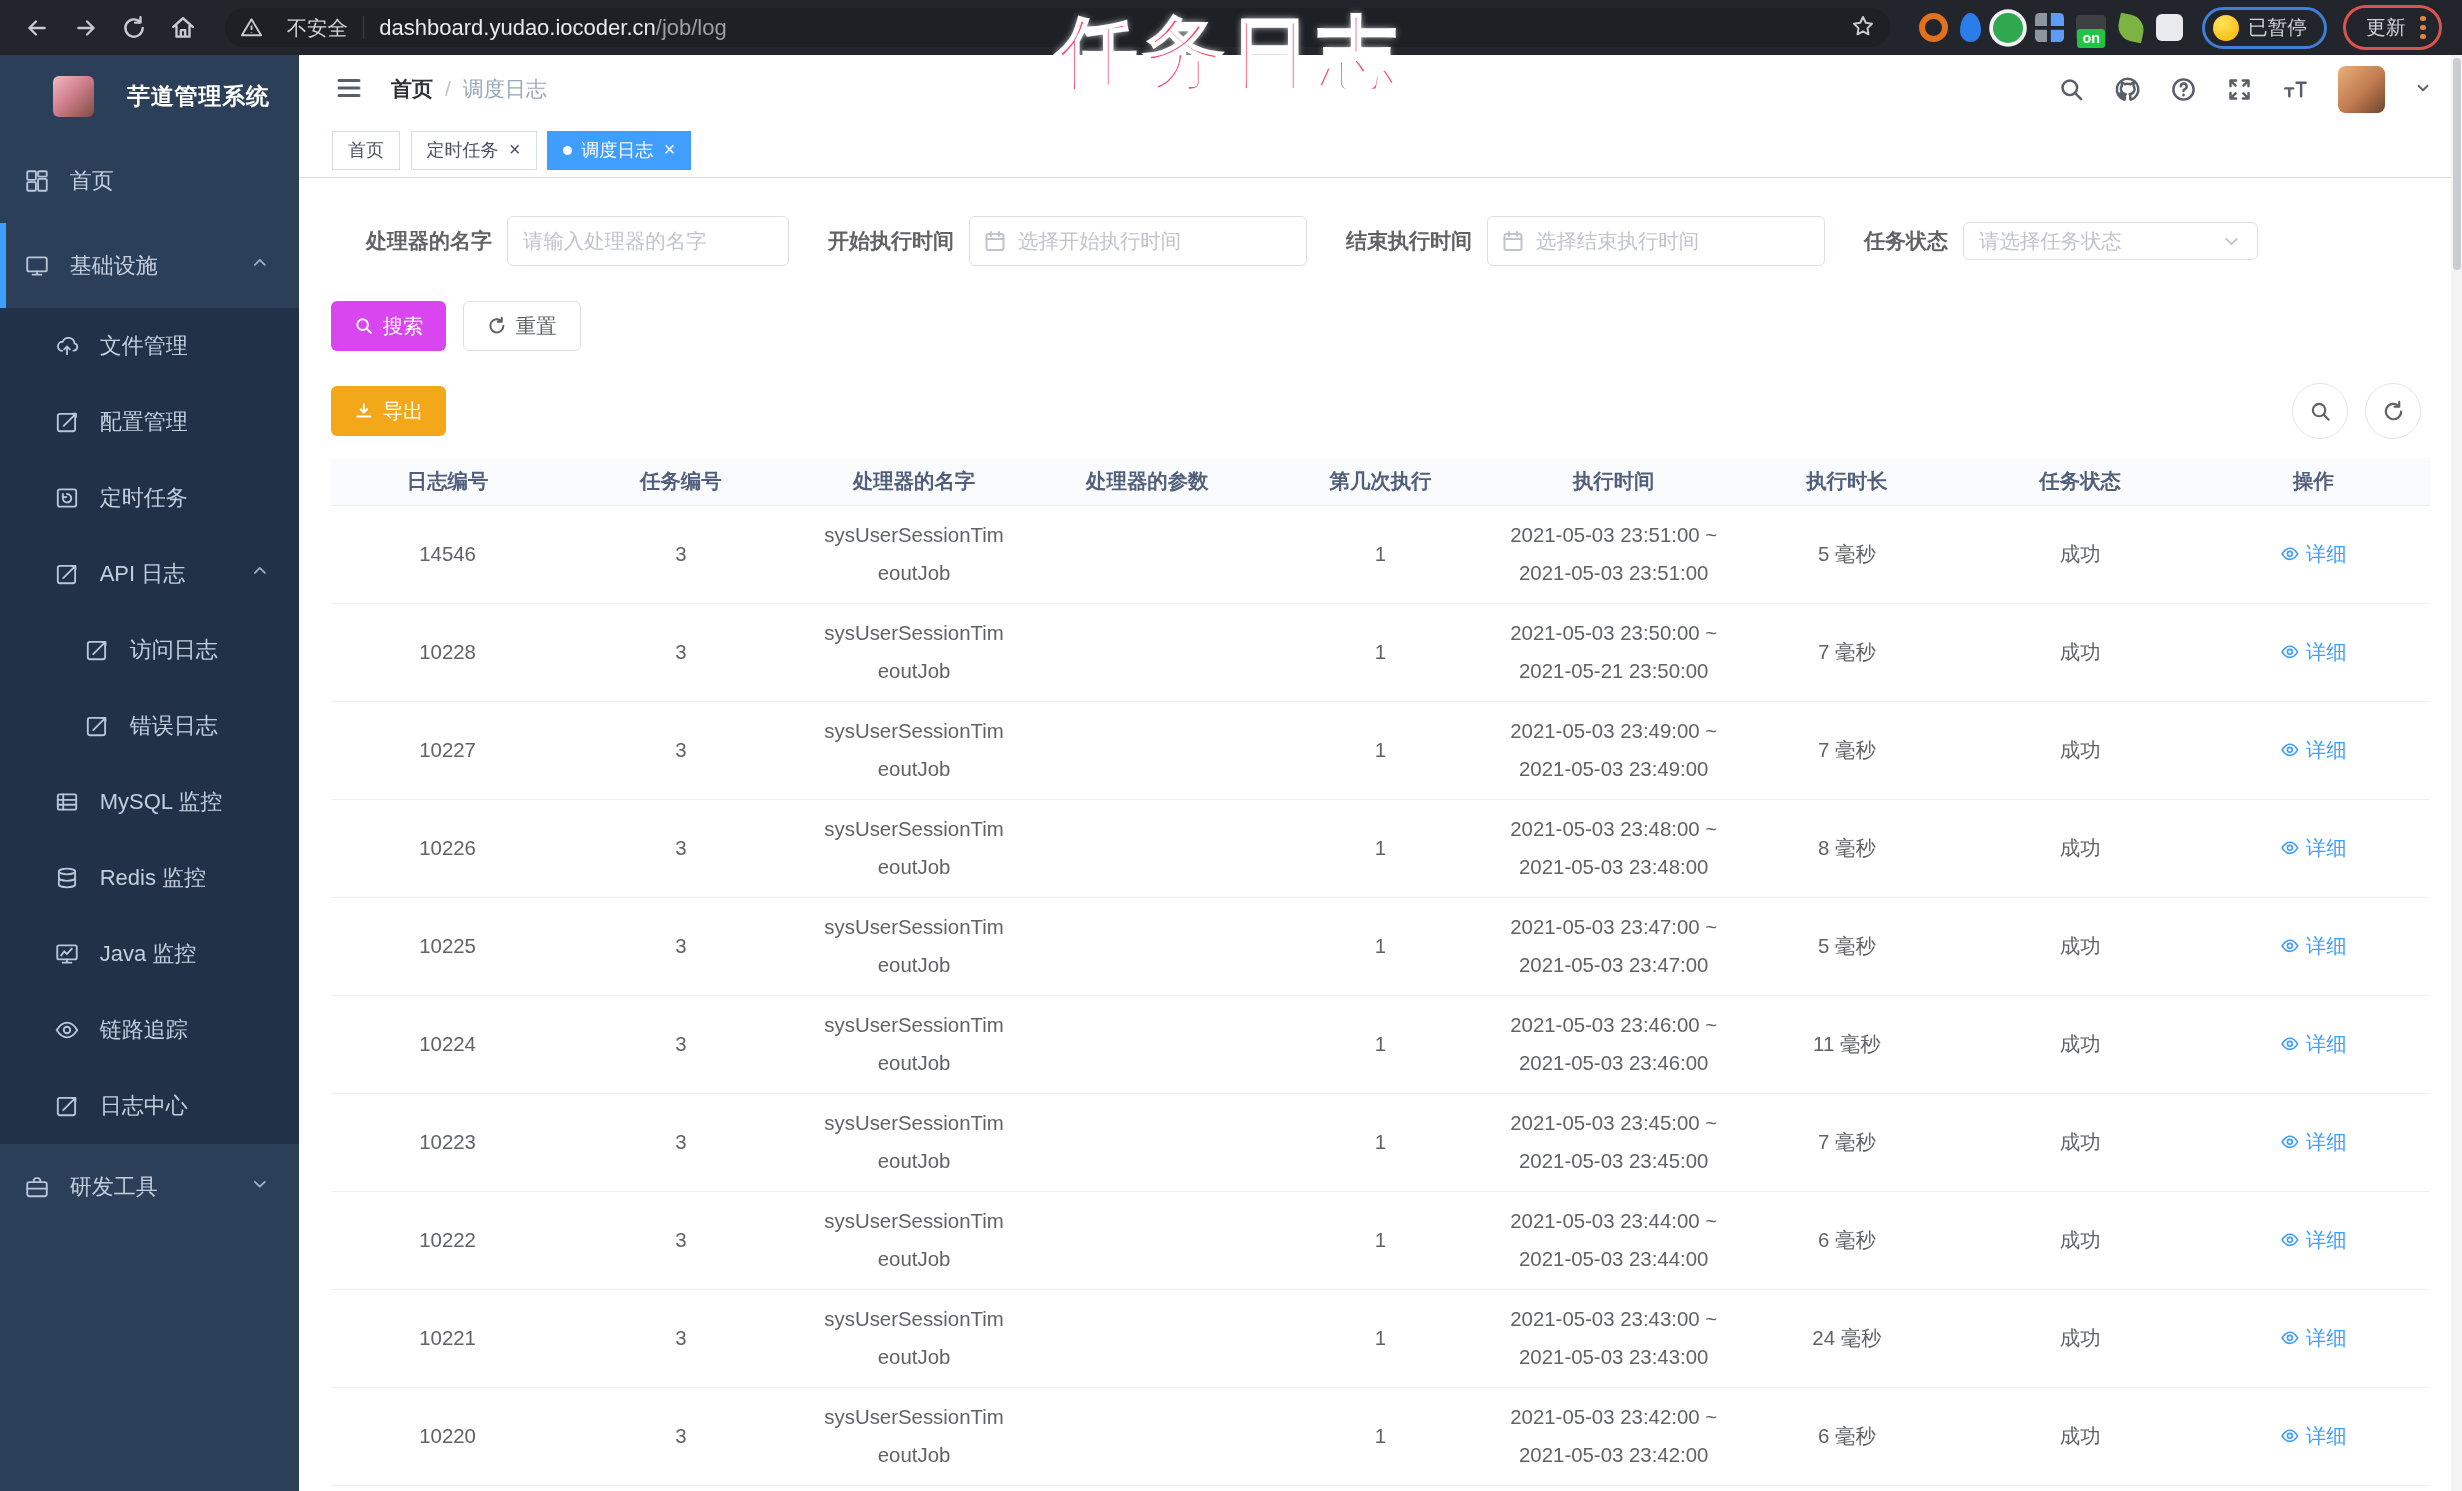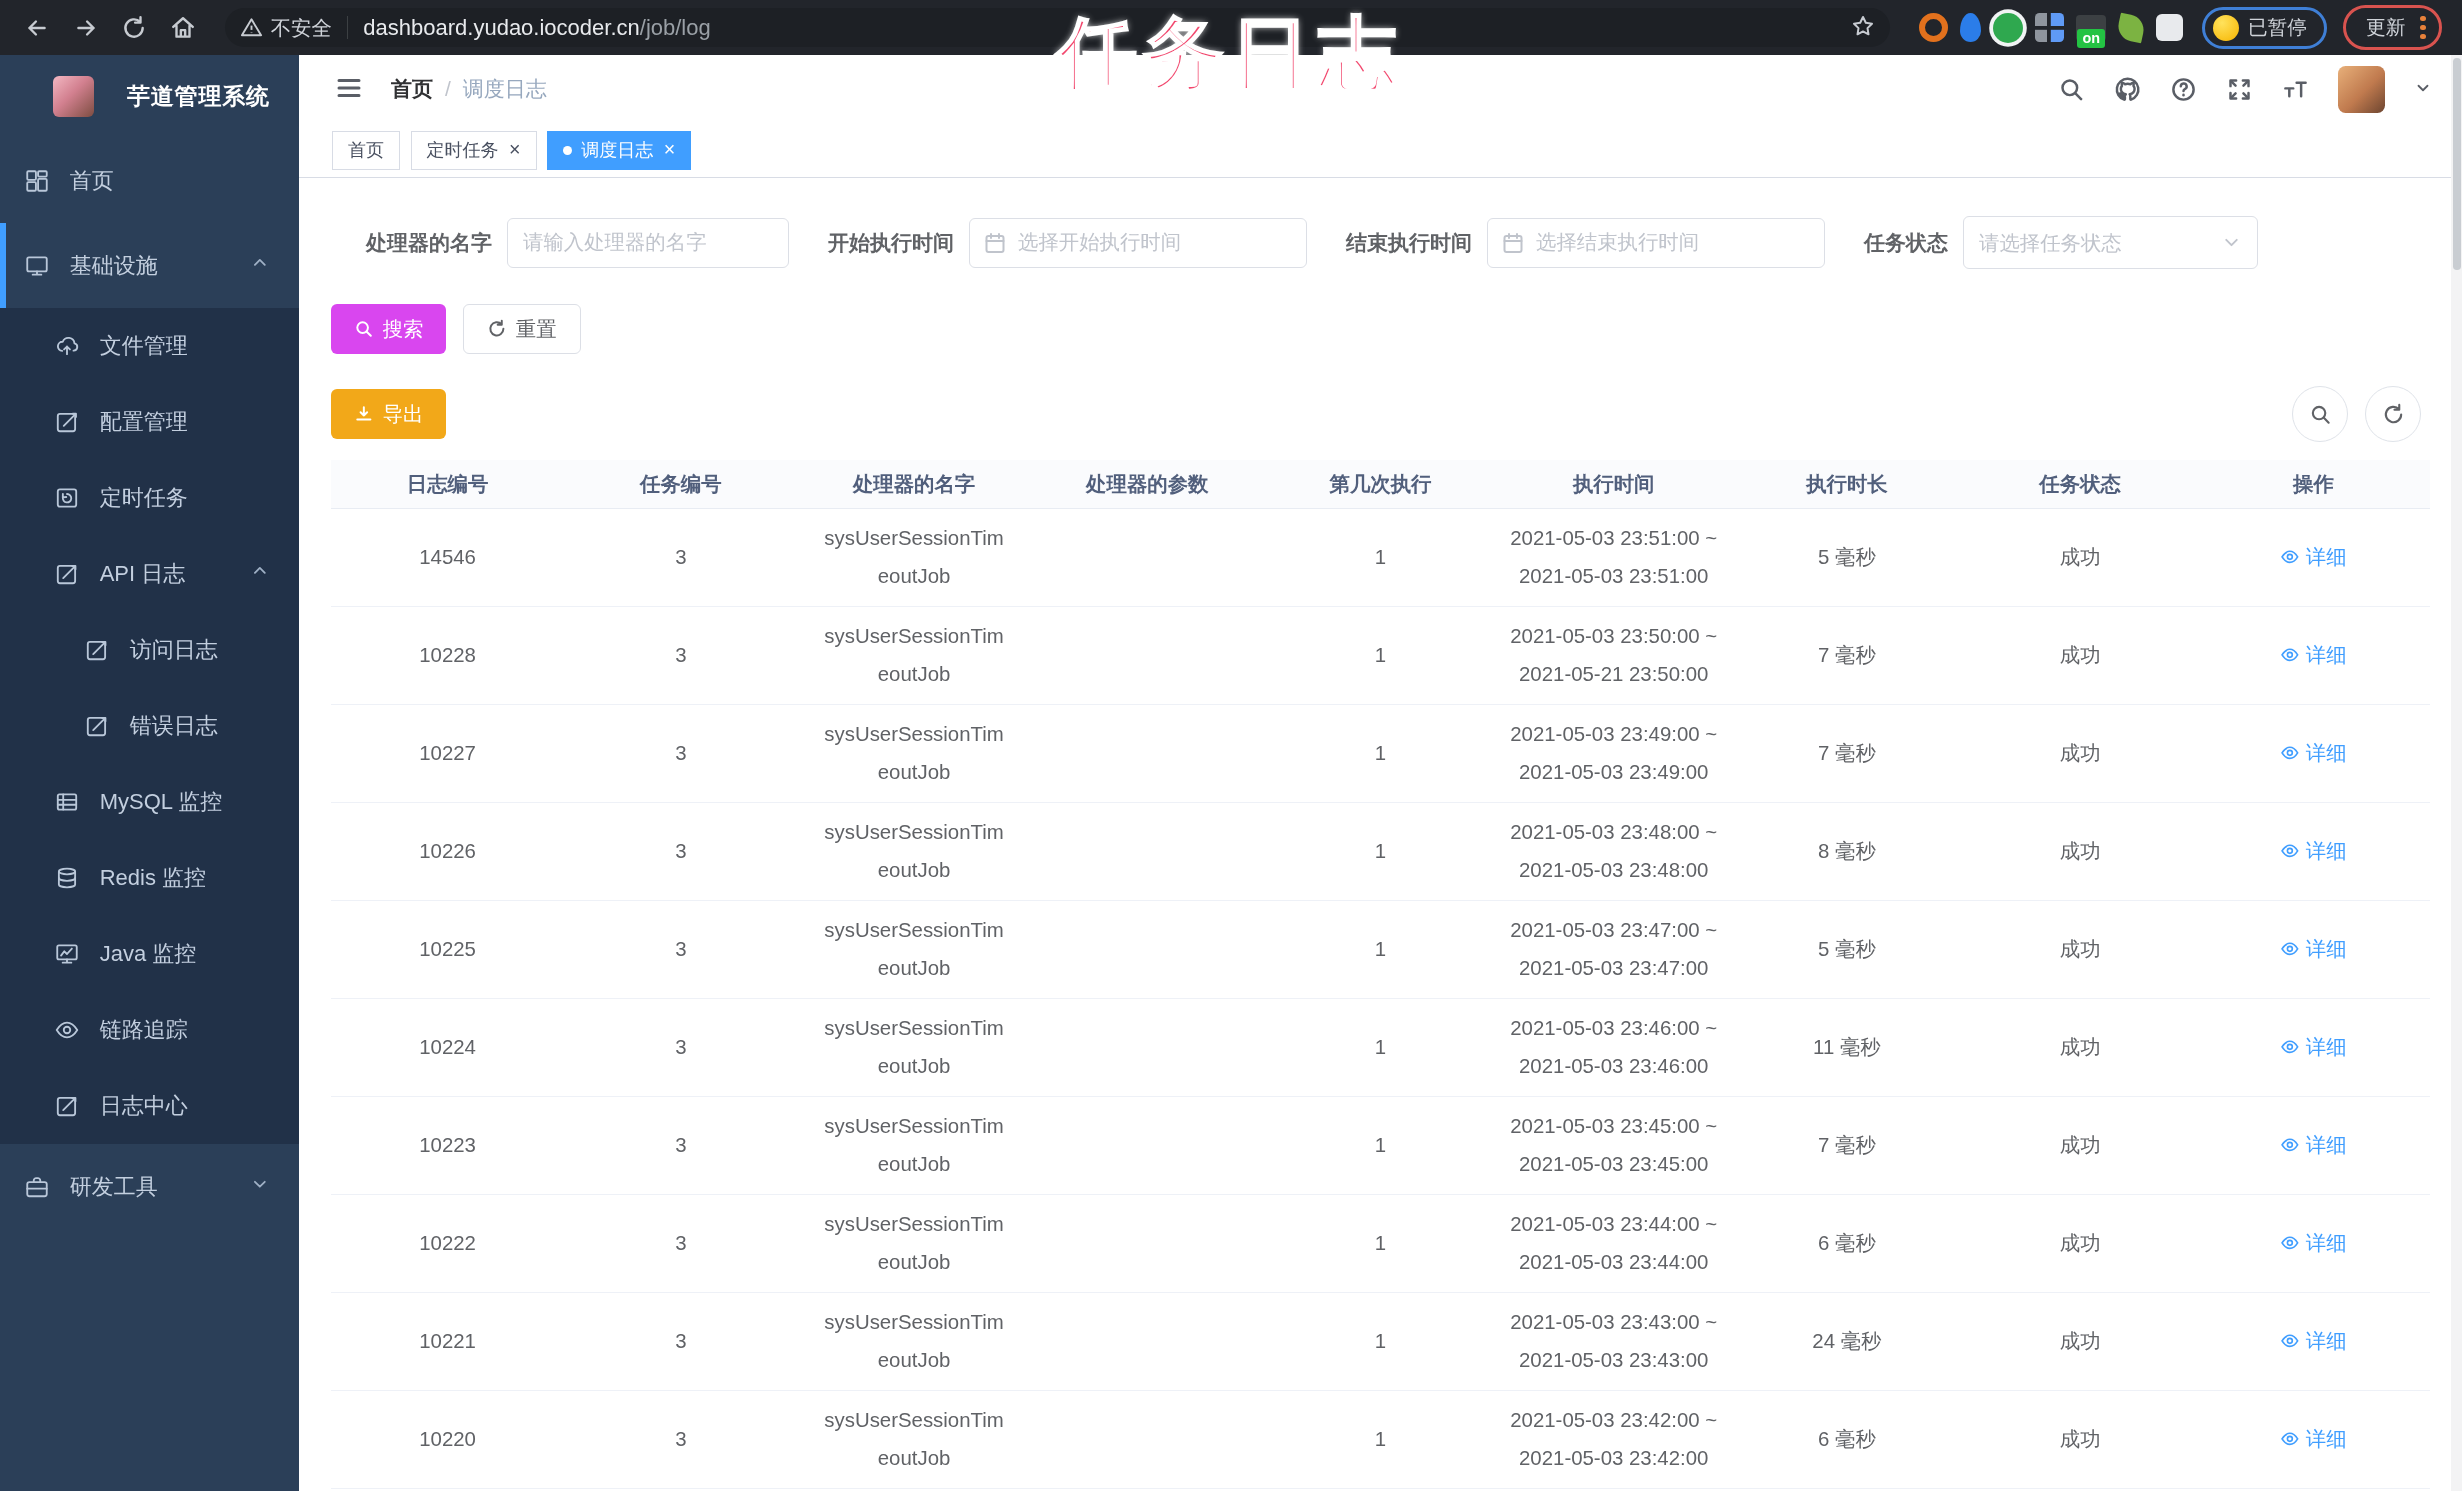--- a/index.html
+++ b/index.html
@@ -4,21 +4,21 @@
 <style>
   * { margin:0; padding:0; box-sizing:border-box; }
   html,body { width:2462px; height:1491px; font-family:"Liberation Sans","DejaVu Sans",sans-serif; }
   #screen { position:relative; width:2462px; height:1491px; overflow:hidden; background:#fff; }
 
   
   #browser-bar { height:55px; background:#22252b; display:flex; align-items:center; padding:0 19.7px; }
   .nav-ic { width:35px; height:35px; display:flex; align-items:center; justify-content:center; margin-right:13.6px; color:#c7cbd1; }
   .nav-ic svg { width:26px; height:26px; stroke:currentColor; fill:none; stroke-width:2.2; stroke-linecap:round; stroke-linejoin:round; }
   #omnibox { flex:1; height:39px; margin:0 16.7px 0 10.6px; background:#1d2025; border-radius:19.7px; display:flex; align-items:center; padding:0 15px; min-width:0; }
-  #security-chip { display:flex; align-items:center; gap:8px; color:#cfd3d9; font-size:20.4px; }
+  #security-chip { display:flex; align-items:center; gap:24px; color:#cfd3d9; font-size:20.4px; }
   #security-chip svg { width:23px; height:23px; stroke:#c7cbd1; fill:none; stroke-width:2; stroke-linejoin:round; }
   .omni-divider { width:1.5px; height:23px; background:#3c4043; margin:0 15px; }
   #url-text { font-size:22px; color:#e8eaed; white-space:nowrap; overflow:hidden; }
   #url-text .path { color:#9aa0a6; }
   #star-btn { margin-left:auto; color:#c7cbd1; }
   #star-btn svg { width:24px; height:24px; stroke:currentColor; fill:none; stroke-width:2; stroke-linejoin:round; }
   #ext-area { display:flex; align-items:center; }
   .ext { width:30px; height:30px; margin-left:12px; position:relative; flex:none; }
   .ext.orange-ring { width:29px; height:29px; border:6px solid #e2711d; border-radius:50%; }
   .ext.blue-drop { width:21px; height:29px; background:#2b7de9; border-radius:50% 50% 50% 50%/62% 62% 38% 38%; }
@@ -84,21 +84,21 @@
   #content { flex:1; padding:38px 32px 0; overflow:hidden; }
   #filter-row { display:flex; align-items:center; padding-left:35px; }
   .filter-group { display:flex; align-items:center; margin-right:39px; }
   .filter-label { font-size:21px; color:#606266; font-weight:600; margin-right:15px; white-space:nowrap; }
   .inp { height:50px; border:1.5px solid #dcdfe6; border-radius:6px; font-size:20.4px; color:#606266; background:#fff; font-family:inherit; outline:none; }
   .inp::placeholder { color:#c0c4cc; }
   #name-input { width:282px; padding:0 15px; }
   .date-wrap { position:relative; }
   .date-wrap .inp { width:338px; padding:0 15px 0 48px; }
   .date-wrap svg { position:absolute; left:13.6px; top:13px; width:24px; height:24px; stroke:#c0c4cc; fill:none; stroke-width:2; stroke-linecap:round; }
-  .select { width:295px; height:53px; border:1.5px solid #dcdfe6; border-radius:6px; display:flex; align-items:center; padding:0 15px; background:#fff; cursor:pointer; }
+  .select { width:295px; height:38px; border:1.5px solid #dcdfe6; border-radius:6px; display:flex; align-items:center; padding:0 15px; background:#fff; cursor:pointer; }
   .select .ph { font-size:20.4px; color:#c0c4cc; flex:1; }
   .select svg { width:21px; height:21px; stroke:#c0c4cc; fill:none; stroke-width:2.2; stroke-linecap:round; stroke-linejoin:round; }
 
   #btn-row { margin-top:35px; display:flex; gap:16.7px; }
   .btn { height:50px; border:none; border-radius:6px; font-size:20.4px; display:inline-flex; align-items:center; gap:9px; padding:0 23px; cursor:pointer; font-family:inherit; }
   .btn svg { width:19.7px; height:19.7px; stroke:currentColor; fill:none; stroke-width:2.4; stroke-linecap:round; stroke-linejoin:round; }
   #search-btn { background:#d946ef; color:#fff; }
   #reset-btn { background:#fff; border:1.5px solid #dcdfe6; color:#606266; }
 
   #toolbar-row { margin-top:32px; display:flex; align-items:center; justify-content:space-between; }

